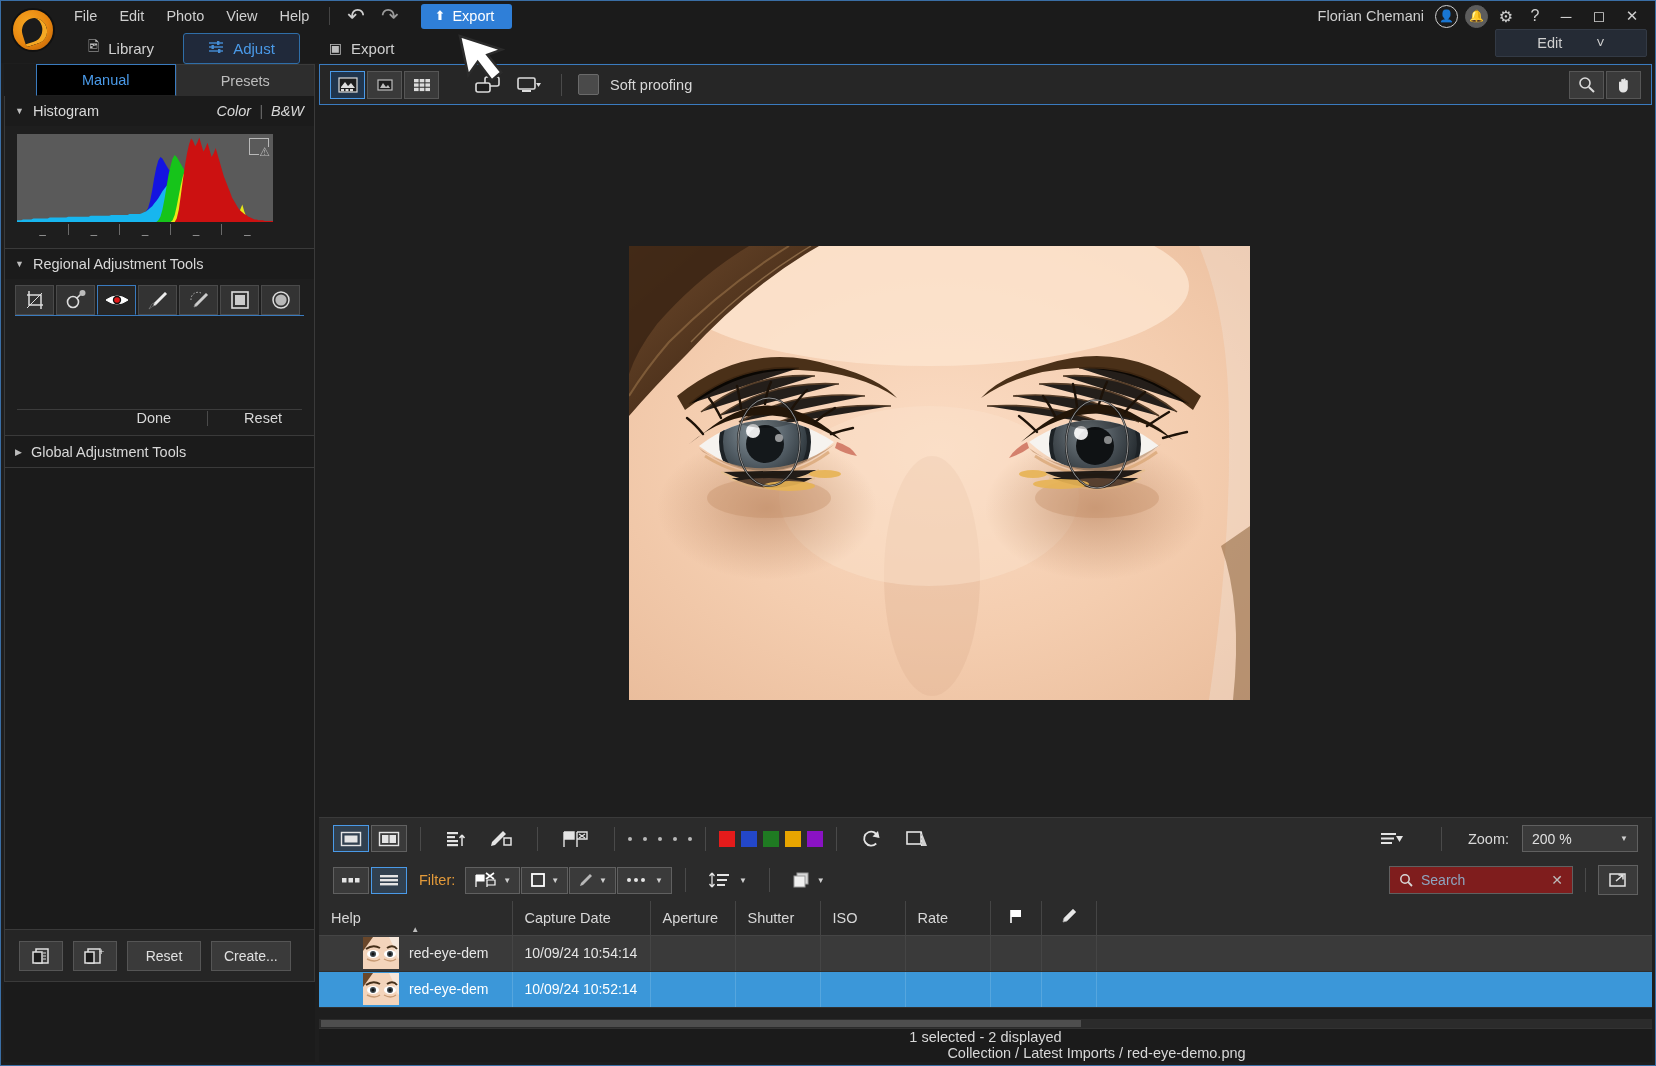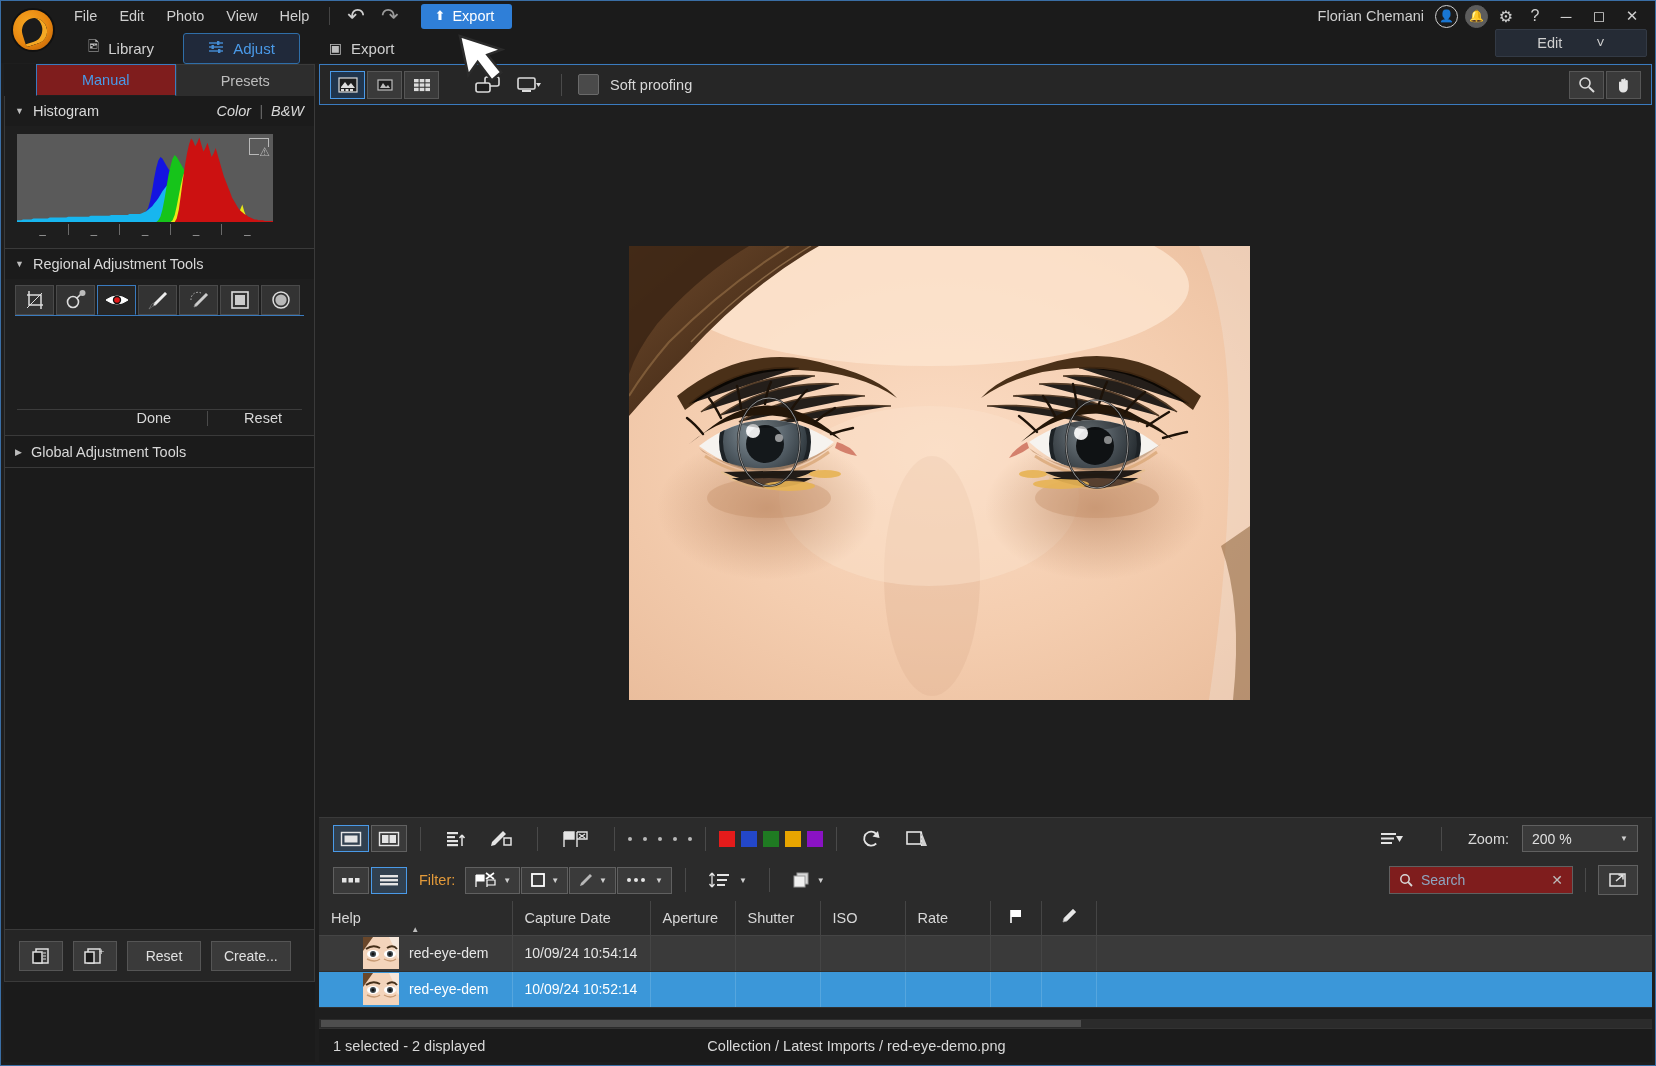--- a/index.html
+++ b/index.html
@@ -92,21 +92,21 @@
     position: absolute; left: 3px; top: 63px; width: 311px; bottom: 3px;
     background: #1b1b1b;
   }
   .lp-tabs { display: flex; height: 32px; }
   .lp-tab {
     flex: 1; display: flex; align-items: center; justify-content: center;
     font-size: 14.5px; color: #bdbdbd; background: #2d2d2d;
     border: 1px solid #3a3a3a; border-bottom: none;
   }
   .lp-tab.active {
-    background: #7f1d1d; color: #4a9ae8;
+    background: #000000; color: #4a9ae8;
     border: 1px solid #3a7bbf; border-bottom: 1px solid #1e1e1e; margin-left: 32px;
   }
   .panel-sect { border: 1px solid #3a3a3a; border-top: none; background: #1e1e1e; }
   .sect-head {
     display: flex; align-items: center; height: 30px; padding: 0 10px;
     background: #1b1b1b; font-size: 14.5px; color: #d8d8d8;
   }
   .caret { font-size: 9px; margin-right: 9px; color: #bdbdbd; }
   .sect-head .spacer { flex: 1; }
   .cbw { font-size: 14.5px; color: #d8d8d8; font-style: italic; }
@@ -285,21 +285,21 @@
   tr.row { background: #3a3a3a; }
   tr.row.selected { background: #3b97d9; }
   tr.row.selected td { color: #fff; border-right-color: #56a6de; }
   .namecell { display: flex; align-items: center; gap: 10px; padding-left: 32px; }
   .thumb { width: 36px; height: 32px; overflow: hidden; flex-shrink: 0; }
   .nametext { overflow: hidden; white-space: nowrap; }
 
   .statusbar {
     position: absolute; left: 0; right: 0; bottom: 0; height: 34px;
     background: #1b1b1b; display: flex; align-items: center; padding: 0 14px;
-    font-size: 14.5px; color: #d8d8d8; border-top: 1px solid #333;
+    font-size: 14.5px; color: #d8d8d8; border-top: 1px solid #333; flex-direction: column;
   }
   .sb-path { margin-left: 222px; }
   .hscroll {
     position: absolute; left: 0; right: 0; bottom: 34px; height: 9px; background: #2b2b2b;
   }
   .hscroll i { position: absolute; left: 2px; top: 1px; width: 760px; height: 7px; background: #4e4e4e; }
 </style>
 </head>
 <body>
 

